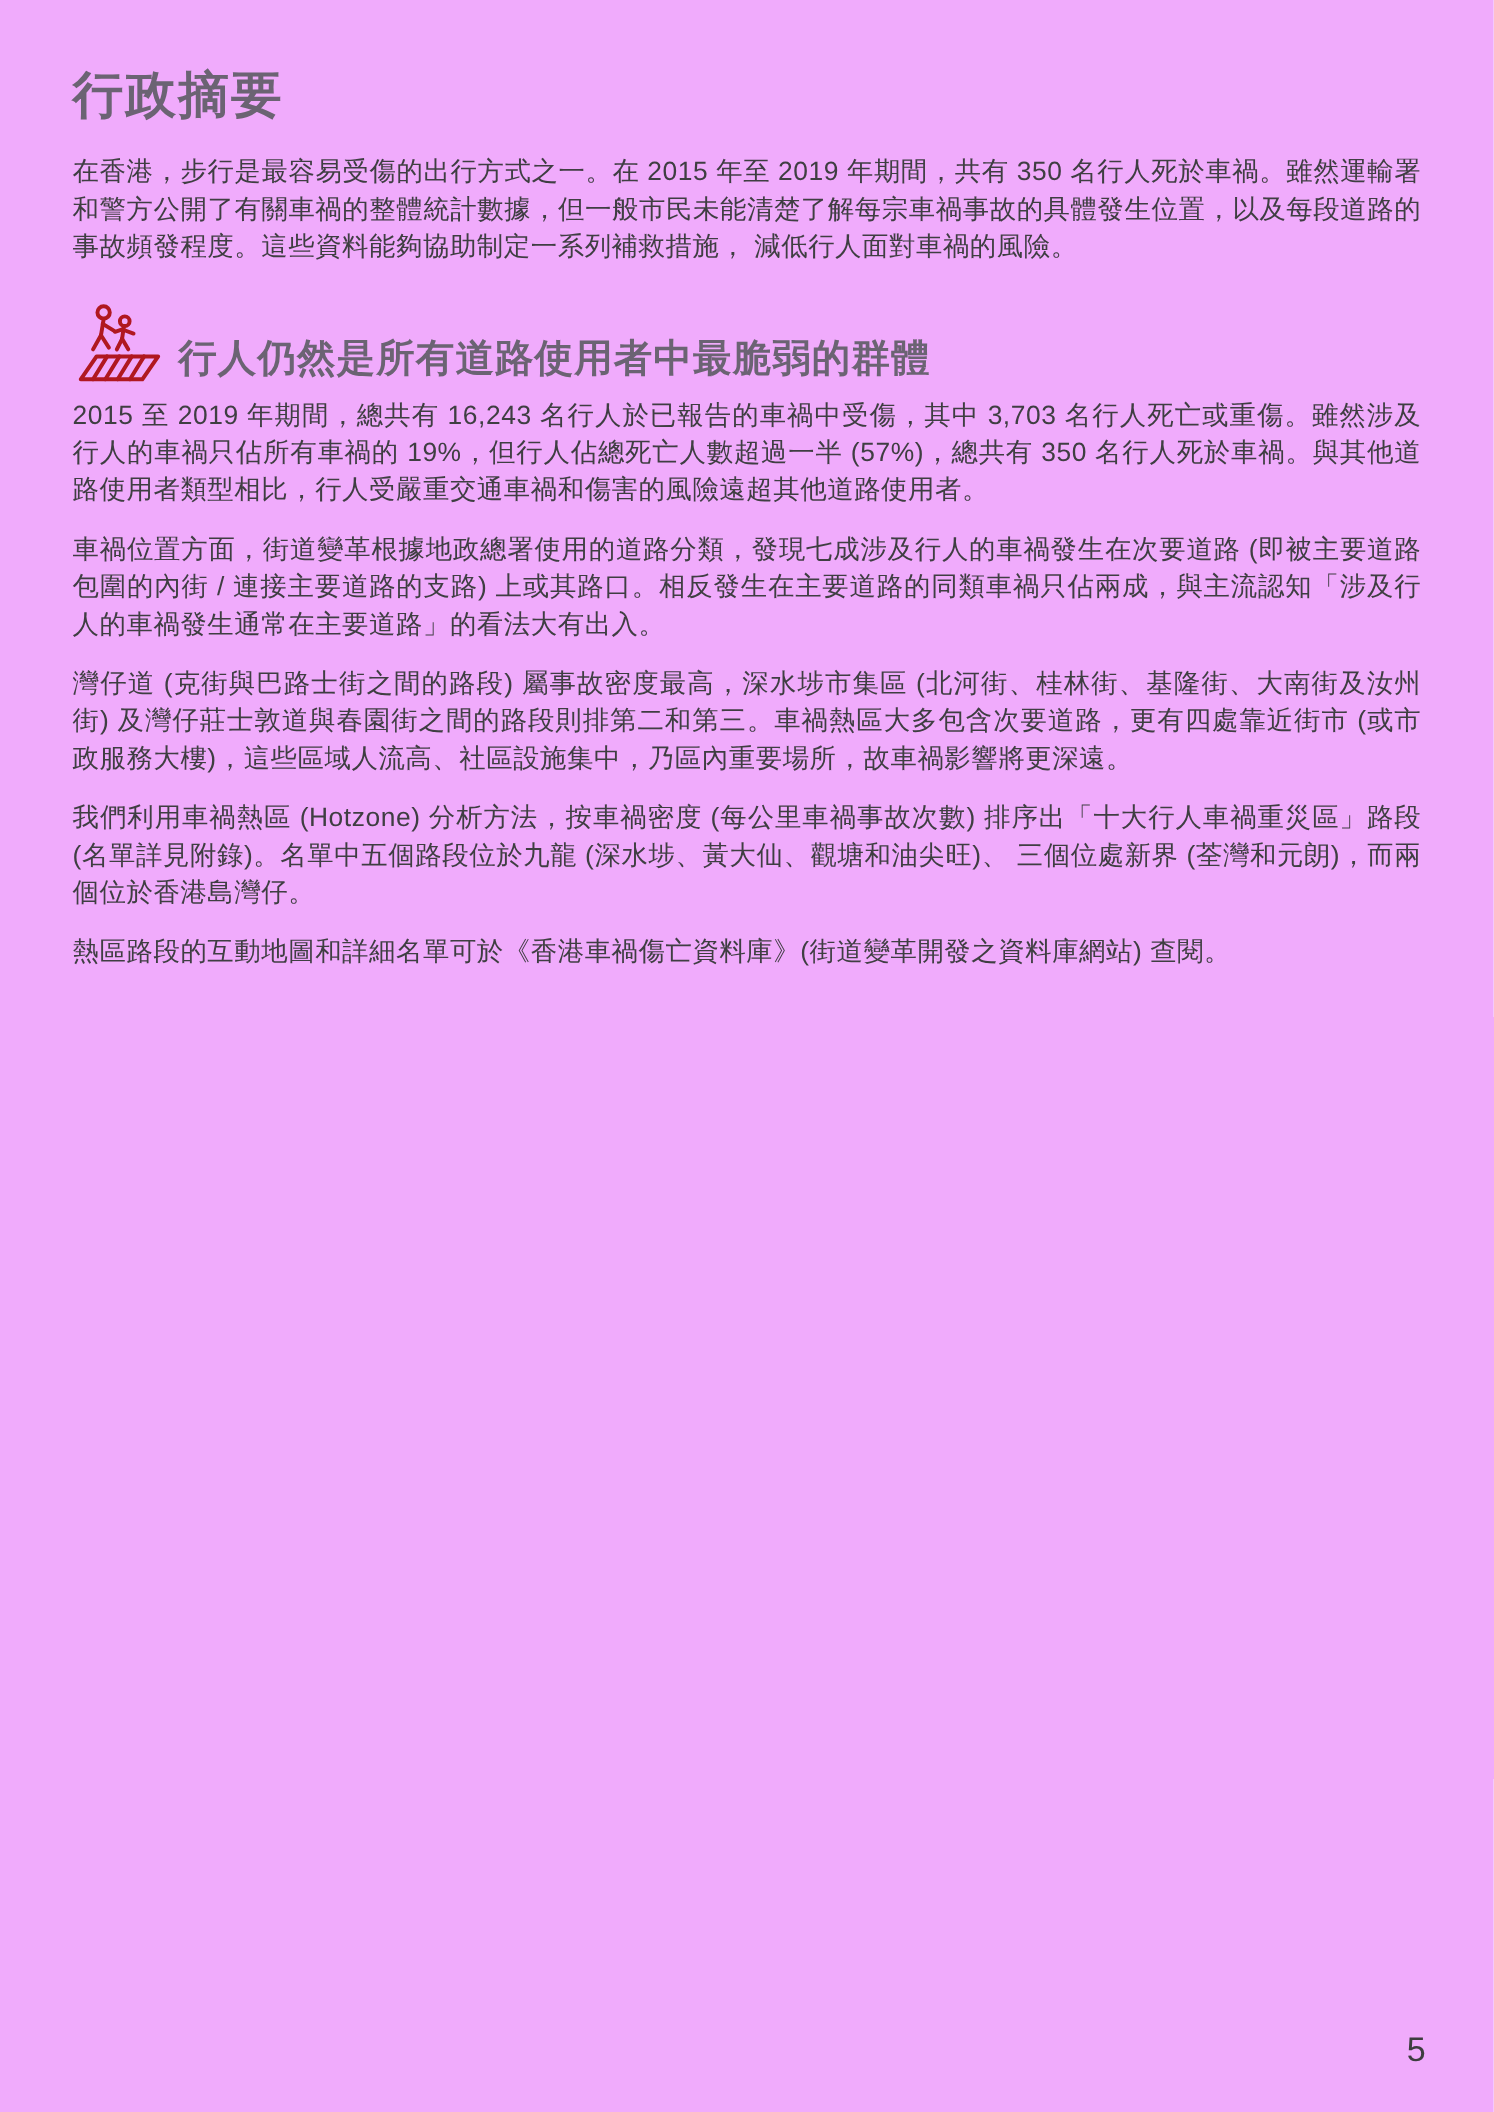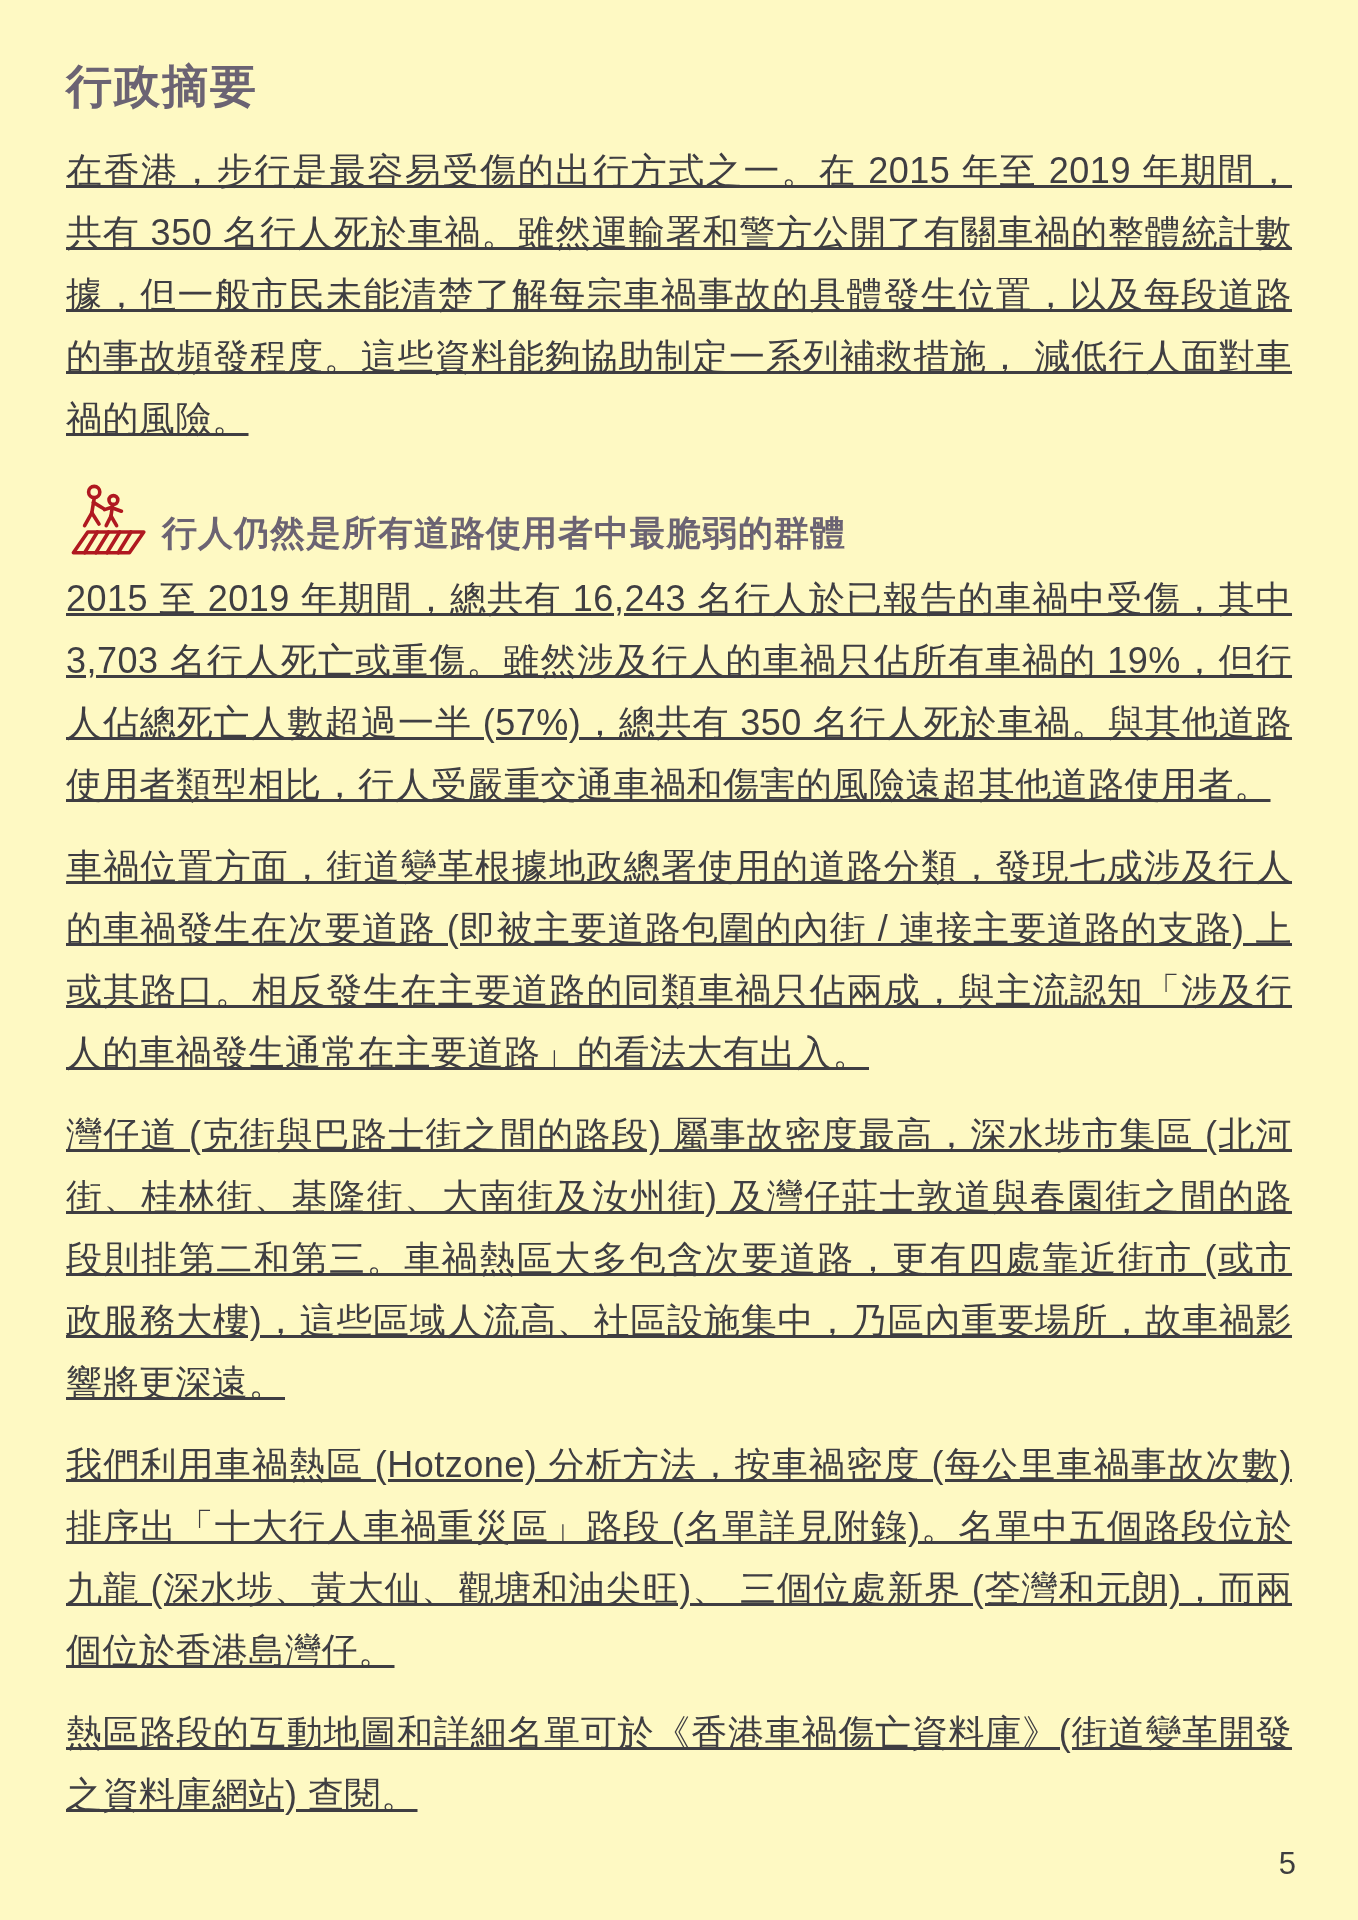--- a/index.html
+++ b/index.html
@@ -11,41 +11,40 @@
   *{margin:0;padding:0;box-sizing:border-box;}
   html,body{background:#ffffff;}
   body{
     font-family:"Liberation Sans","DejaVu Sans",sans-serif;
     color:var(--body);
   }
   .page{
     position:relative;
     width:1358px;
     height:1920px;
-    background:#fef9c3;
+    background:#f0abfc;
     overflow:hidden;
   }
   .content{
     padding:56px 66px 0 66px;
   }
   .page-title{
     font-size:46px;
     font-weight:bold;
     color:var(--heading);
     letter-spacing:2px;
     margin-bottom:22px;
   }
   .para{
-    font-size:36px;
-    line-height:62px;
+    font-size:24px;
+    line-height:34px;
     text-align:justify;
     letter-spacing:0.5px;
     margin-bottom:20px;
     color:var(--body);
-    text-decoration:underline;
   }
   .section-header{
     display:flex;
     align-items:flex-end;
     gap:14px;
     margin-top:34px;
     margin-bottom:8px;
   }
   .section-header .icon{
     flex:0 0 auto;

